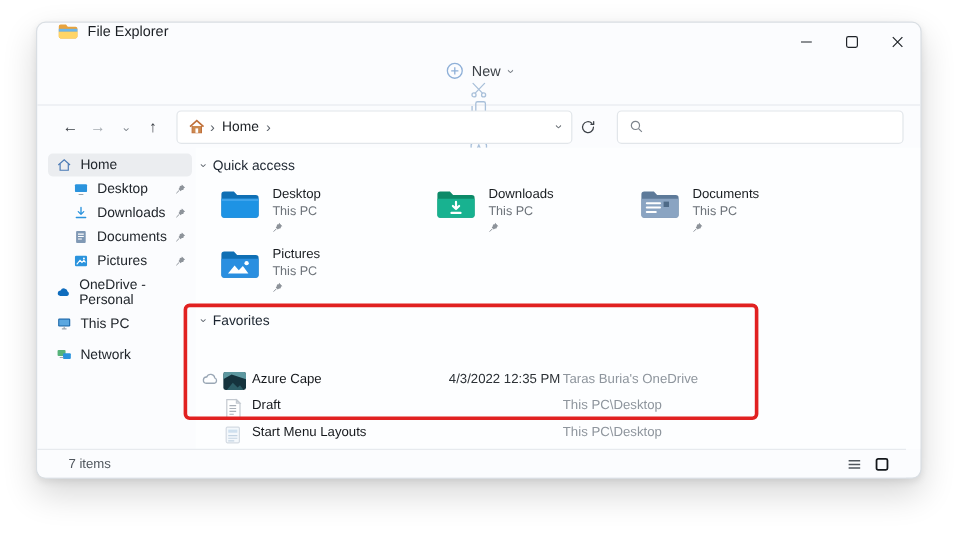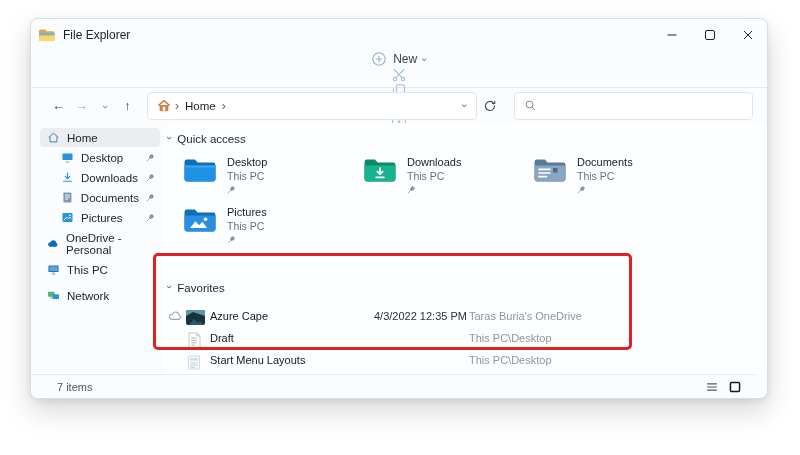--- a/index.html
+++ b/index.html
@@ -6,21 +6,21 @@
   html,body { width:800px; height:455px; background:#ffffff; font-family:"Liberation Sans", sans-serif; overflow:hidden; }
 
   .window{
     position:absolute; left:30px; top:18px; width:738px; height:381px;
     background:#fbfcfe; border:1px solid #d9dee3; border-radius:8px;
     box-shadow:0 12px 28px rgba(0,0,0,.16), 0 2px 6px rgba(0,0,0,.08);
     overflow:hidden;
   }
 
   
-  .titlebar{ height:32px; display:flex; align-items:center; padding-left:7px; }
+  .titlebar{ height:32px; display:flex; padding-left:17px; }
   .titlebar .title{ font-size:12px; color:#1b1f24; margin-left:8px; }
   .controls{ margin-left:auto; display:flex; height:100%; }
   .ctrl{ width:38px; height:100%; display:flex; align-items:center; justify-content:center; color:#1f2328; }
 
   
   .toolbar{ height:37px; display:flex; align-items:center; padding:0 18px; border-bottom:1px solid #e7eaee;flex-direction:column; }
   .tb-btn{ display:flex; align-items:center; justify-content:center; height:28px; border-radius:4px; }
   .new-btn{ gap:6px; padding:0 4px; }
   .new-btn .lbl{ font-size:12px; color:#3d4248; }
   .tb-sep{ width:1px; height:20px; background:#e3e7eb; margin:0 12px; }
@@ -407,21 +407,21 @@
             <div class="t-pin">
               <svg width="9" height="9" viewBox="0 0 12 12">
                   <path fill="currentColor" d="M7.4.9l3.7 3.7-1.5.4-.4 1.9-2.2.5-1 1L3.7 6l1-1 .5-2.2 1.9-.4z"></path>
                   <path stroke="currentColor" stroke-width="1.1" d="M4.4 7.6L1.3 10.7"></path>
                 </svg>
             </div>
           </div>
         </div>
       </div>
 
-      <div class="section-header" style="top:139px;margin-top:20px;">
+      <div class="section-header" style="top:139px;">
         <span class="chev">›</span>
         <span>Favorites</span>
       </div>
 
       <div class="fav-row" style="top:156px;">
         <span class="fav-cloud">
           <svg width="15" height="11" viewBox="0 0 15 11" fill="none" stroke="#9aa7b5" stroke-width="1.1">
             <path d="M3.9 9.4a2.6 2.6 0 0 1 .4-5.2A3.5 3.5 0 0 1 11 5a2.3 2.3 0 0 1-.4 4.4z"></path>
           </svg>
         </span>

